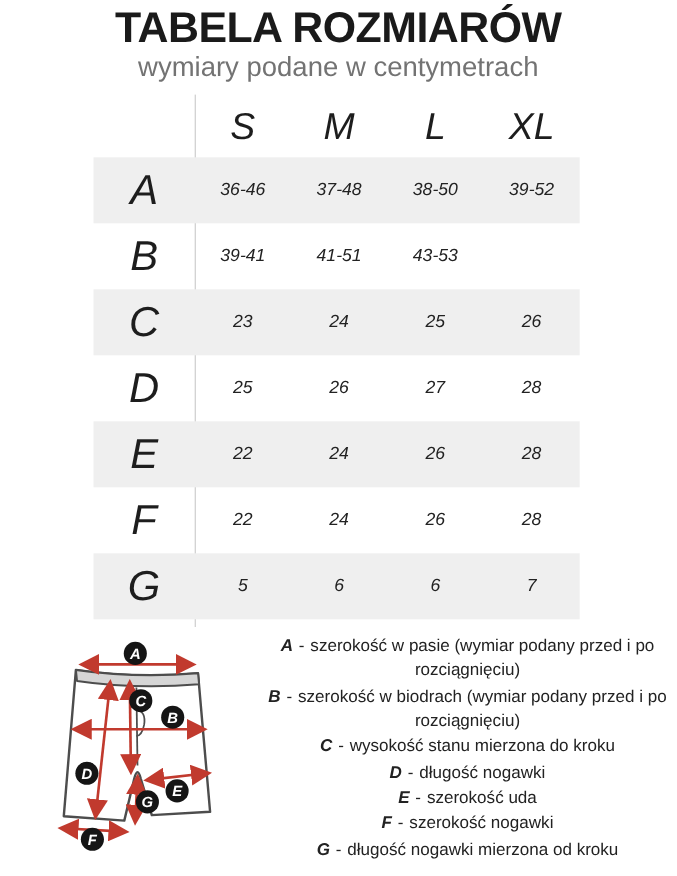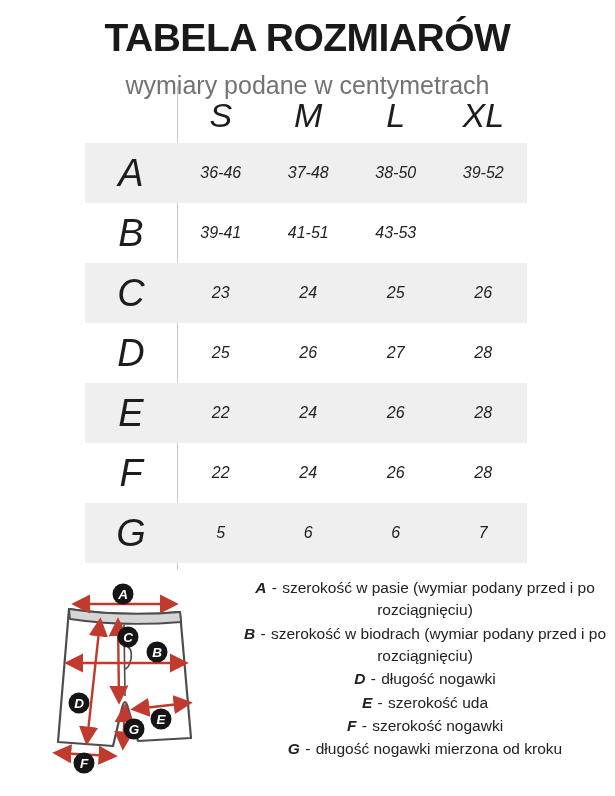--- a/index.html
+++ b/index.html
@@ -6,21 +6,21 @@
   #page {
     position:relative; width:615px; height:796px;
     background:#ffffff; overflow:hidden;
     font-family:"Liberation Sans", sans-serif; color:#1d1d1d;
   }
 
   
   .hdr { position:absolute; top:6px; left:0; width:615px; text-align:center; }
   .title {
     font-size:39px; font-weight:bold; letter-spacing:-0.5px;
-    color:#1a1a1a; line-height:1.05; margin:12px;
+    color:#1a1a1a; line-height:1.05; margin:0;
   }
   .subtitle {
     font-size:25px; font-weight:300; color:#737373;
     line-height:1.15; margin:0;
   }
 
   
   .size-table { position:absolute; left:85px; top:88px; width:442px; }
   .trow { display:grid; grid-template-columns:92px repeat(4, 87.5px); height:60px; }
   .trow.head { height:55px; }
@@ -183,20 +183,25 @@
       <span class="legend-letter">A</span>
       <span class="legend-sep">-</span>
       <span>szerokość w pasie (wymiar podany przed i po rozciągnięciu)</span>
     </p>
     <p class="legend-item">
       <span class="legend-letter">B</span>
       <span class="legend-sep">-</span>
       <span>szerokość w biodrach (wymiar podany przed i po rozciągnięciu)</span>
     </p>
     <p class="legend-item">
+      <span class="legend-letter">C</span>
+      <span class="legend-sep">-</span>
+      <span>wysokość stanu mierzona do kroku</span>
+    </p>
+    <p class="legend-item">
       <span class="legend-letter">D</span>
       <span class="legend-sep">-</span>
       <span>długość nogawki</span>
     </p>
     <p class="legend-item">
       <span class="legend-letter">E</span>
       <span class="legend-sep">-</span>
       <span>szerokość uda</span>
     </p>
     <p class="legend-item">

